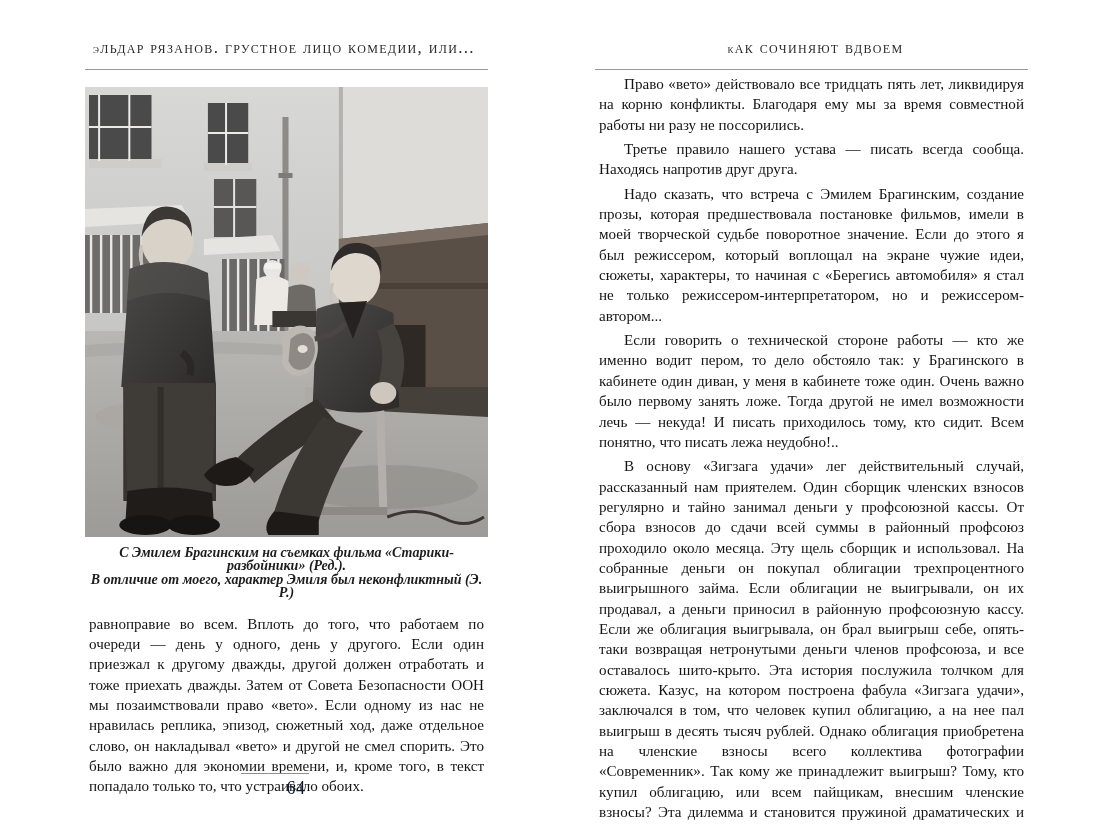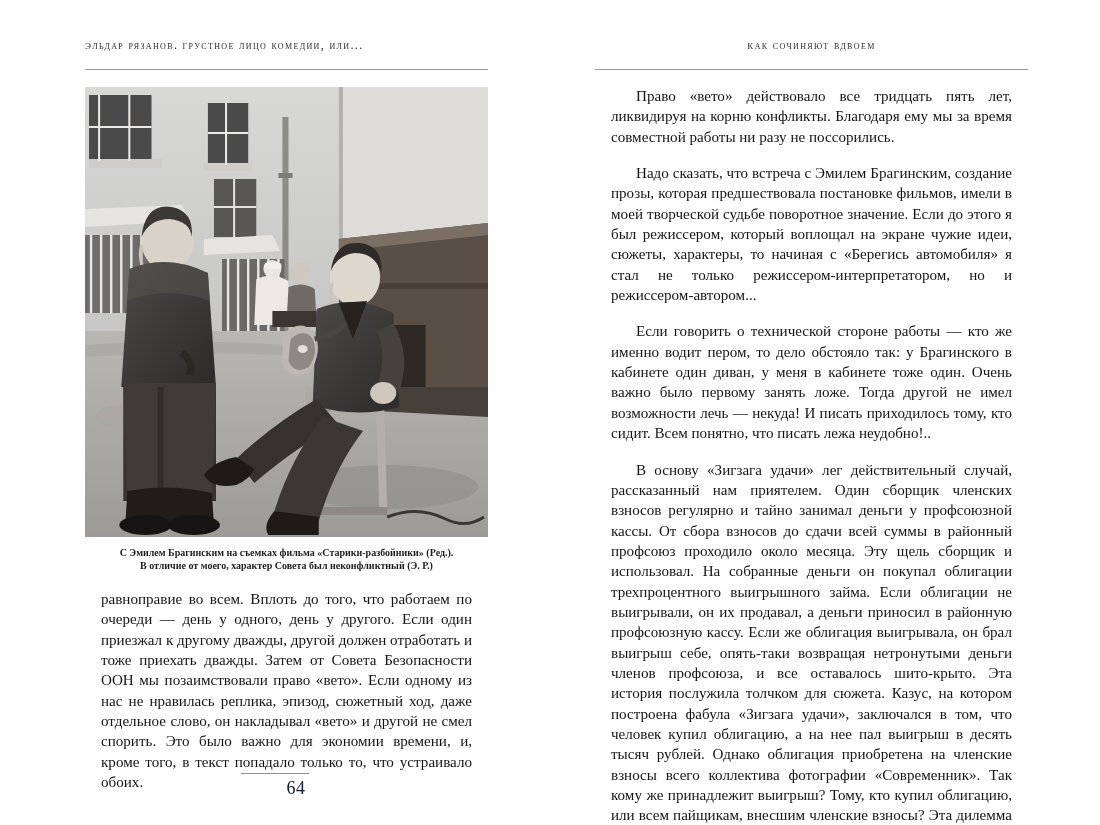--- a/index.html
+++ b/index.html
@@ -31,26 +31,27 @@
   .page-left  { width: 550px; padding: 38px 62px 0 85px; }
   .page-right { width: 550px; padding: 38px 72px 0 45px; }
 
   
   .runhead {
     height: 30px;
     display: flex;
     align-items: flex-start;
   }
   .runhead-text {
-    font-size: 12px;
+    font-size: 17px;
     letter-spacing: 1.35px;
     color: #2a2a2a;
     white-space: nowrap;
     font-variant: small-caps;
     text-transform: lowercase;
+    margin-left: 8px;
   }
   .runhead-text::first-letter { font-size: 12.3px; }
   .runhead-left  { text-align: left; }
   .runhead-right { width: 100%; text-align: center; }
 
   .head-rule {
     border: 0;
     border-top: 1px solid #9a9a9a;
     margin: 1px 0 0 0;
     width: 100%;
@@ -63,40 +64,41 @@
   }
   .photo {
     width: 100%;
     height: 450px;
     display: block;
     background: #cfcfcf;
   }
   .caption {
     margin-top: 9px;
     text-align: center;
-    font-size: 10px;
+    font-style: italic;
+    font-size: 14px;
     line-height: 13.4px;
     color: #1d1d1d;
     font-weight: bold;
   }
 
   
   .body-text {
     font-size: 15.1px;
     line-height: 20.35px;
     text-align: justify;
     text-justify: inter-word;
     -webkit-hyphens: none;
     hyphens: none;
     color: #141414;
   }
   .page-left .body-text  { margin-top: 14px; }
   .page-right .body-text { margin-top: 0; }
 
-  .body-text p { margin: 16px; text-indent: 0; }
+  .body-text p { margin: 4px; text-indent: 0; }
   .body-text p.indent { text-indent: 25px; }
 
   
   .folio {
     position: absolute;
     bottom: 26px;
     left: 0;
     width: 100%;
     text-align: center;
   }
@@ -251,21 +253,21 @@
           <path d="M188 424 Q176 438 182 448 L232 448 L232 430 Z" fill="#1d1a18"></path>
         </g>
 
         <path d="M300 430 Q330 418 358 432 Q378 442 396 430" fill="none" stroke="#3a3632" stroke-width="3"></path>
 
         <rect x="0" y="0" width="400" height="450" fill="none" stroke="#ffffff" stroke-width="0"></rect>
       </svg>
 
       <div class="caption">
         <div>С Эмилем Брагинским на съемках фильма «Старики-разбойники» (Ред.).</div>
-        <div>В отличие от моего, характер Совета был неконфликтный (Э. Р.)</div>
+        <div>В отличие от моего, характер Эмиля был неконфликтный (Э. Р.)</div>
       </div>
     </div>
 
     <div class="body-text">
       <p>равноправие во всем. Вплоть до того, что работаем по очереди — день у одного, день у другого. Если один приезжал к другому дважды, другой должен отработать и тоже приехать дважды. Затем от Совета Безопасности ООН мы позаимствовали право «вето». Если одному из нас не нравилась реплика, эпизод, сюжетный ход, даже отдельное слово, он накладывал «вето» и другой не смел спорить. Это было важно для экономии времени, и, кроме того, в текст попадало только то, что устраивало обоих.</p>
     </div>
 
     <div class="folio">
       <div class="folio-rule"></div>
       <span class="folio-num">64</span>
@@ -274,20 +276,21 @@
 
   <div class="page page-right">
 
     <div class="runhead">
       <span class="runhead-text runhead-right">Как сочиняют вдвоем</span>
     </div>
     <hr class="head-rule">
 
     <div class="body-text">
       <p class="indent">Право «вето» действовало все тридцать пять лет, ликвидируя на корню конфликты. Благодаря ему мы за время совместной работы ни разу не поссорились.</p>
+      <p class="indent">Третье правило нашего устава — писать всегда сообща. Находясь напротив друг друга.</p>
       <p class="indent">Надо сказать, что встреча с Эмилем Брагинским, создание прозы, которая предшествовала постановке фильмов, имели в моей творческой судьбе поворотное значение. Если до этого я был режиссером, который воплощал на экране чужие идеи, сюжеты, характеры, то начиная с «Берегись автомобиля» я стал не только режиссером-интерпретатором, но и режиссером-автором...</p>
       <p class="indent">Если говорить о технической стороне работы — кто же именно водит пером, то дело обстояло так: у Брагинского в кабинете один диван, у меня в кабинете тоже один. Очень важно было первому занять ложе. Тогда другой не имел возможности лечь — некуда! И писать приходилось тому, кто сидит. Всем понятно, что писать лежа неудобно!..</p>
       <p class="indent">В основу «Зигзага удачи» лег действительный случай, рассказанный нам приятелем. Один сборщик членских взносов регулярно и тайно занимал деньги у профсоюзной кассы. От сбора взносов до сдачи всей суммы в районный профсоюз проходило около месяца. Эту щель сборщик и использовал. На собранные деньги он покупал облигации трехпроцентного выигрышного займа. Если облигации не выигрывали, он их продавал, а деньги приносил в районную профсоюзную кассу. Если же облигация выигрывала, он брал выигрыш себе, опять-таки возвращая нетронутыми деньги членов профсоюза, и все оставалось шито-крыто. Эта история послужила толчком для сюжета. Казус, на котором построена фабула «Зигзага удачи», заключался в том, что человек купил облигацию, а на нее пал выигрыш в десять тысяч рублей. Однако облигация приобретена на членские взносы всего коллектива фотографии «Современник». Так кому же принадлежит выигрыш? Тому, кто купил облигацию, или всем пайщикам, внесшим членские взносы? Эта дилемма и становится пружиной драматических и комедийных событий в повести и фильме «Зигзаг удачи».</p>
       <p class="indent">«Зигзаг удачи» рассказывал о том, как шальные деньги сделали славных людей злыми и алчными. Но надо отметить, что симпатии авторов оставались на стороне героев картины, людей обыч-</p>
     </div>
 
   </div>
 
 </div>
 

